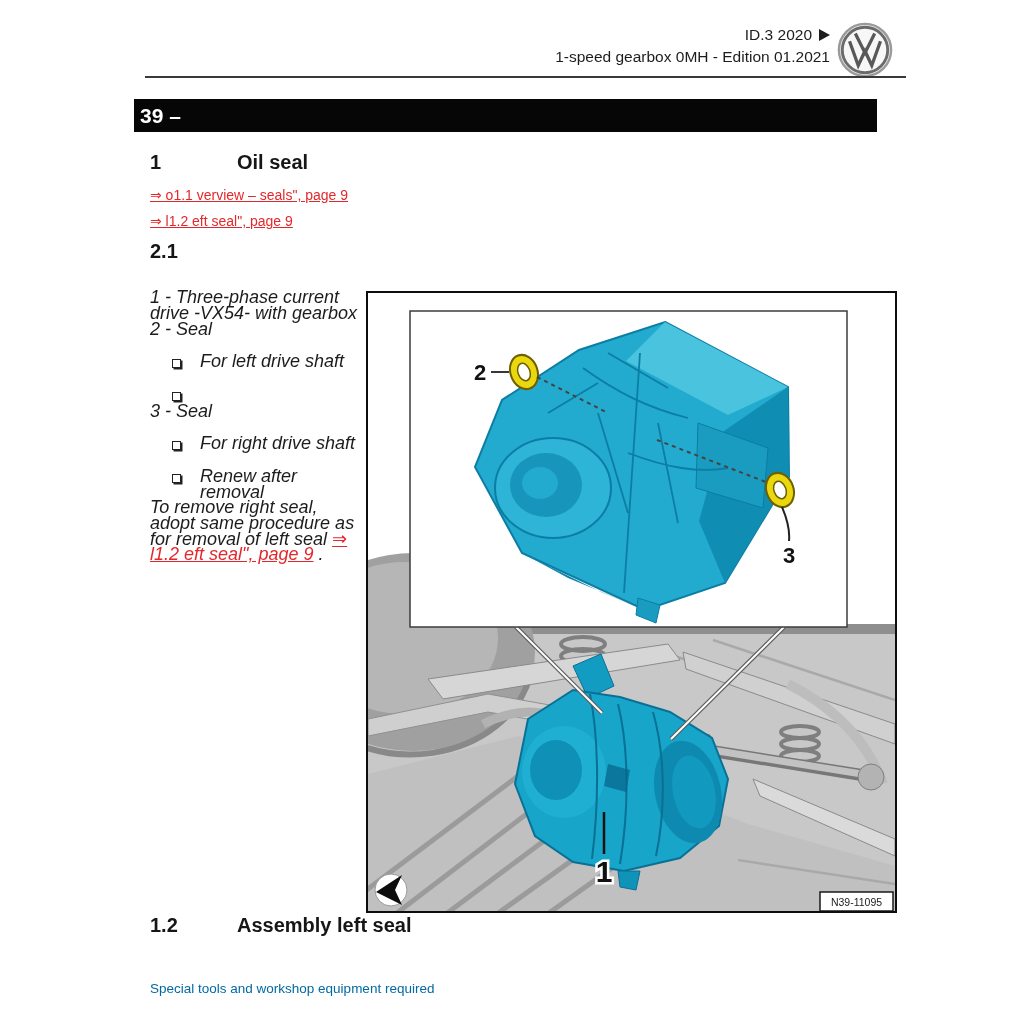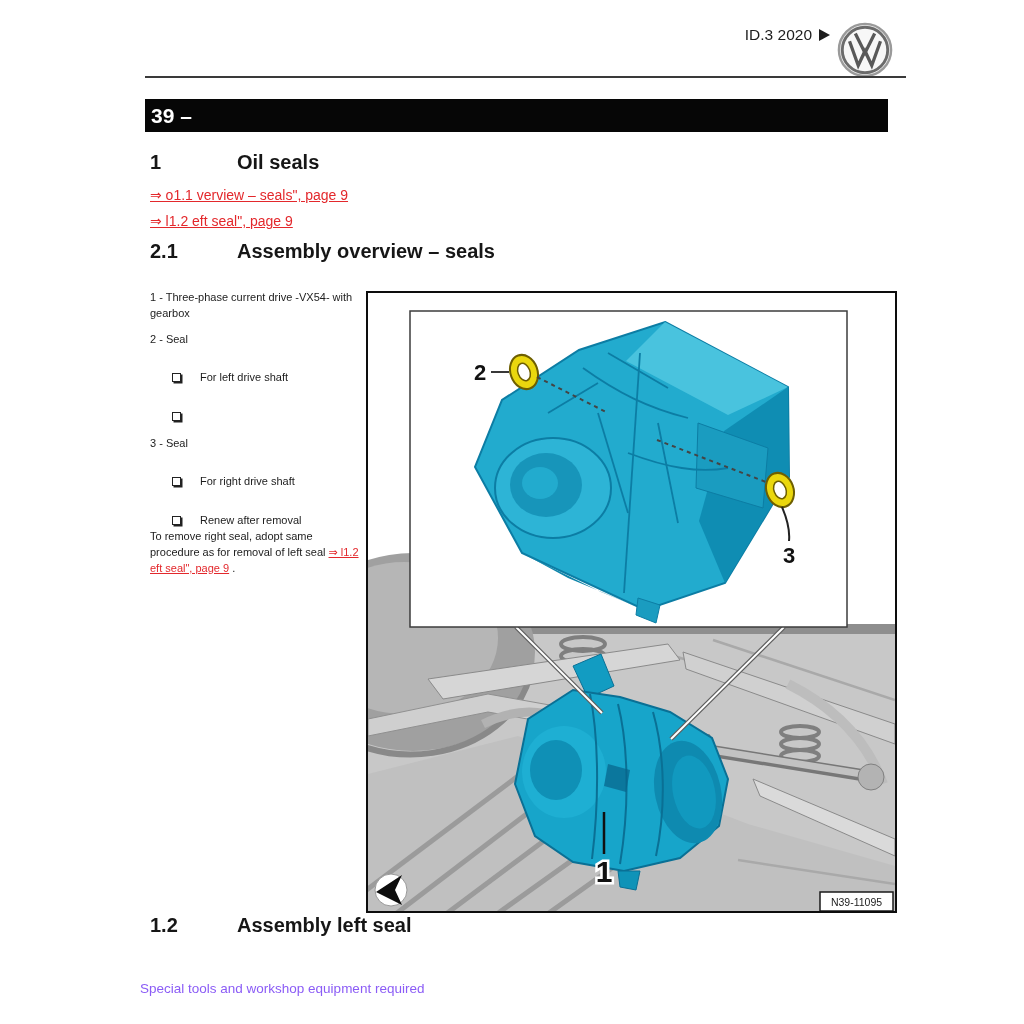--- a/index.html
+++ b/index.html
@@ -8,86 +8,86 @@
     position:relative; width:1024px; height:1024px; background:#fff;
     font-family:"Liberation Sans","DejaVu Sans",sans-serif; color:#1b1b1b; overflow:hidden;
   }
   
   .hdr { position:absolute; top:24px; right:194px; text-align:right; font-size:15.5px; line-height:22px; color:#1d1d1d; }
   .hdr-line1 { display:flex; justify-content:flex-end; align-items:center; gap:7px; }
   .tri-arrow { width:0; height:0; border-left:11px solid #1d1d1d; border-top:6px solid transparent; border-bottom:6px solid transparent; display:inline-block; }
   .logo { position:absolute; top:21px; left:836px; width:58px; height:58px; }
   .rule { position:absolute; top:76px; left:145px; width:761px; height:2px; background:#3a3a3a; }
   
-  .bar { position:absolute; top:99px; left:145px; width:743px; height:33px; background:#060606; color:#fff; display:flex; align-items:center; font-size:21px; font-weight:bold; }
+  .bar { position:absolute; top:99px; left:134px; width:743px; height:33px; background:#060606; color:#fff; display:flex; align-items:center; font-size:21px; font-weight:bold; }
   .bar .num { width:87px; padding-left:6px; }
   
   .heading { position:absolute; left:150px; display:flex; font-weight:bold; font-size:20px; color:#161616; }
   .heading .num { width:87px; }
   .h1 { top:151px; } .h11 { top:240px; } .h12 { top:914px; }
   
   .toclink { position:absolute; left:150px; font-size:14px; }
   .lnk { color:#e3282c; text-decoration:underline; cursor:pointer; }
   .toc1 { top:187px; } .toc2 { top:213px; }
   
-  .legend { position:absolute; left:150px; top:289px; width:214px; font-size:11px; line-height:16px; color:#1c1c1c; }
-  .leg-item { margin-top:10px; }
-  .leg-sub { display:flex; margin-top:22px; padding-left:22px; }
+  .legend { position:absolute; left:150px; top:289px; width:214px; font-size:18px; line-height:16px; color:#1c1c1c;font-style:italic; }
+  .leg-item { }
+  .leg-sub { display:flex; margin-top:16px; padding-left:22px; }
   .leg-sub .bullet-wrap { width:28px; flex:none; padding-top:1px; }
   .sq-bullet { display:inline-block; width:9px; height:9px; border:1.6px solid #222; box-shadow:1.5px 1.5px 0 #222; background:#fff; }
   .leg-note { margin-top:0; line-height:15.8px; }
   
   .figure { position:absolute; left:366px; top:291px; width:531px; height:622px; border:2px solid #0d0d0d; background:#fff; }
   .figure svg { display:block; }
   .svg-callout { font-family:"Liberation Sans","DejaVu Sans",sans-serif; font-weight:bold; }
   
-  .special { position:absolute; left:140px; top:981px; font-size:13.5px; color:#8b5cf6; }
+  .special { position:absolute; left:150px; top:981px; font-size:13.5px; color:#0369a1; }
 </style>
 </head>
 <body>
 
 <div class="page">
 
   <div class="hdr">
     <div class="hdr-line1">
       <span>ID.3 2020</span>
       <span class="tri-arrow"></span>
     </div>
+    <div>1-speed gearbox 0MH - Edition 01.2021</div>
   </div>
 
   <div class="logo">
     <svg viewBox="0 0 60 60" width="58" height="58">
       <circle cx="30" cy="30" r="27" fill="#efefef" stroke="#9a9a9a" stroke-width="2.5"></circle>
       <circle cx="30" cy="30" r="23.5" fill="#f7f7f7" stroke="#6b6b6b" stroke-width="3"></circle>
       <path d="M20,13 L30,33 L40,13" fill="none" stroke="#585858" stroke-width="3.4"></path>
       <path d="M14,21 L23,46 L30,31 L37,46 L46,21" fill="none" stroke="#585858" stroke-width="3.4"></path>
     </svg>
   </div>
 
   <div class="rule"></div>
 
   <div class="bar">
     <span class="num">39 –</span>
   </div>
 
   <div class="heading h1">
     <span class="num">1</span>
-    <span>Oil seals</span>
+    <span>Oil seal</span>
   </div>
 
   <div class="toclink toc1">
     <span class="lnk">⇒ o1.1 verview – seals", page 9</span>
   </div>
   <div class="toclink toc2">
     <span class="lnk">⇒ l1.2 eft seal", page 9</span>
   </div>
 
   <div class="heading h11">
     <span class="num">2.1</span>
-    <span>Assembly overview – seals</span>
   </div>
 
   <div class="legend">
     <div>1 - Three-phase current drive -VX54- with gearbox</div>
 
     <div class="leg-item">2 - Seal</div>
     <div class="leg-sub">
       <span class="bullet-wrap"><span class="sq-bullet"></span></span>
       <span>For left drive shaft</span>
     </div>

